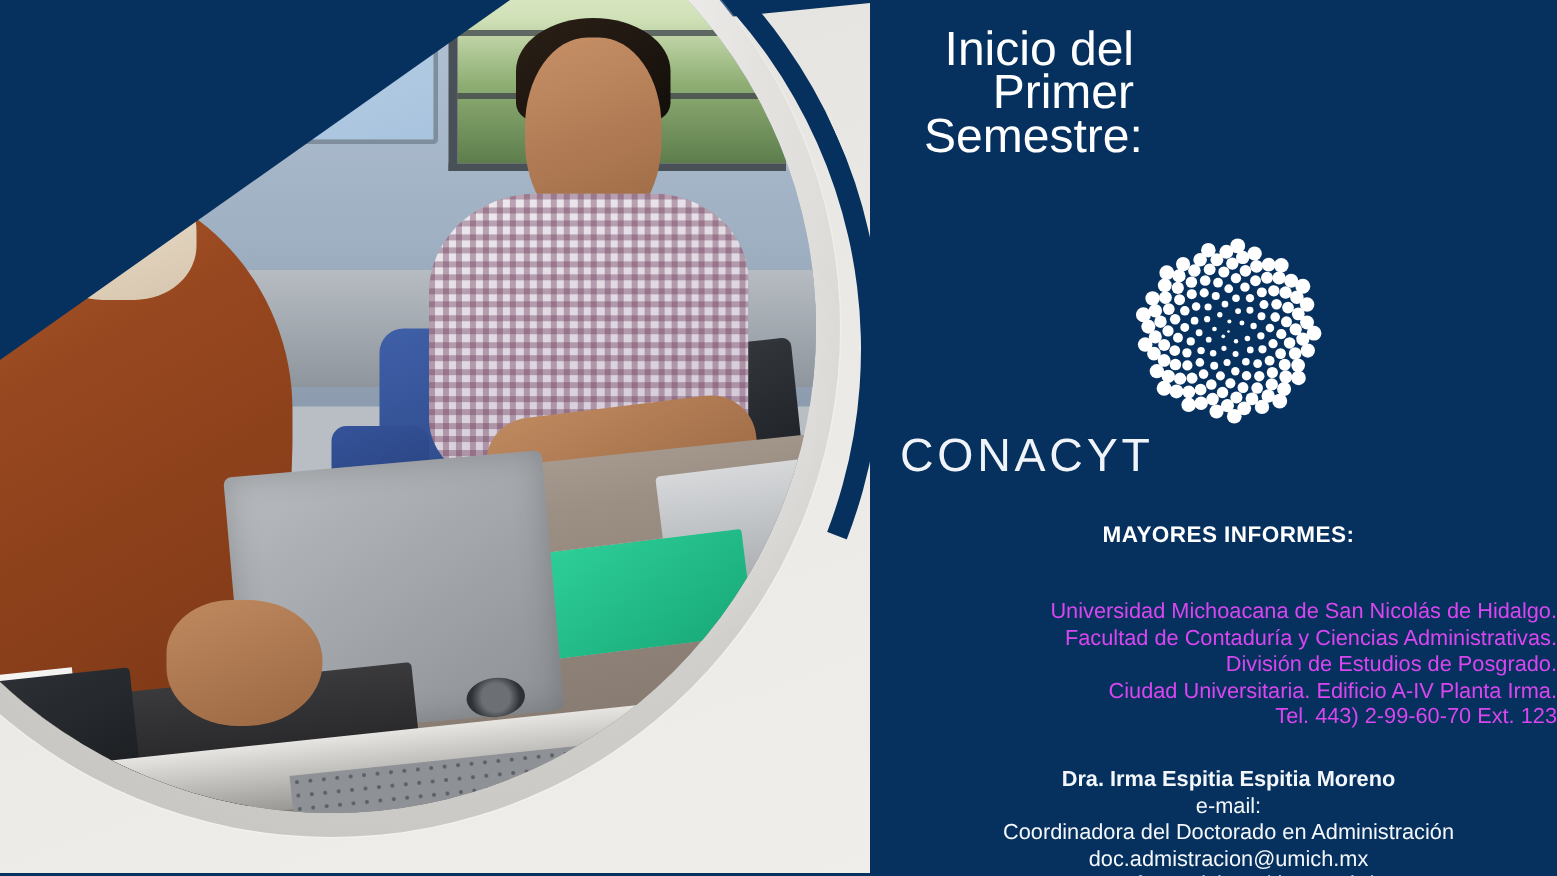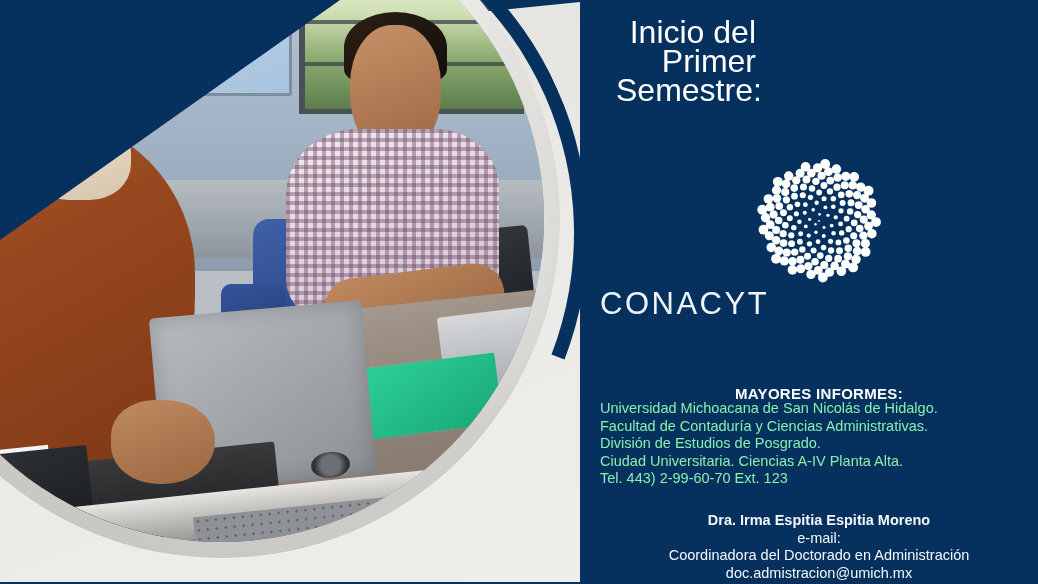--- a/index.html
+++ b/index.html
@@ -144,26 +144,26 @@
 
   .logo-wrap{
     position:absolute;left:0;right:0;top:158px;text-align:left;
   }
   .logo-mark{width:126px;height:126px;display:block;margin:0 auto;}
   .logo-text{
     margin-top:2px;font-size:31px;letter-spacing:2.5px;color:#f0f4f8;font-weight:400;
   }
 
   .informes-title{
-    position:absolute;left:0;right:0;top:385px;text-align:center;
+    position:absolute;left:0;right:0;top:348px;text-align:center;
     font-size:15px;font-weight:bold;letter-spacing:.3px;color:#ffffff;
   }
   .address{
-    position:absolute;left:0;right:0;top:400px;text-align:left;
-    font-size:14.5px;line-height:17.5px;color:#86efac;
+    position:absolute;left:0;right:0;top:400px;text-align:right;
+    font-size:14.5px;line-height:17.5px;color:#d946ef;
   }
   .person{
     position:absolute;left:0;right:0;top:512px;text-align:center;
     font-size:14.5px;line-height:17.5px;color:#f4f7fa;
   }
   .person .name{font-weight:bold;}
   .person .url{opacity:.92;}
 </style>
 </head>
 <body>
@@ -377,21 +377,21 @@
       </svg>
       <div class="logo-text">CONACYT</div>
     </div>
 
     <div class="informes-title">MAYORES INFORMES:</div>
 
     <div class="address">
       <div>Universidad Michoacana de San Nicolás de Hidalgo.</div>
       <div>Facultad de Contaduría y Ciencias Administrativas.</div>
       <div>División de Estudios de Posgrado.</div>
-      <div>Ciudad Universitaria. Ciencias A-IV Planta Alta.</div>
+      <div>Ciudad Universitaria. Edificio A-IV Planta Irma.</div>
       <div>Tel. 443) 2-99-60-70 Ext. 123</div>
     </div>
 
     <div class="person">
       <div class="name">Dra. Irma Espitia Espitia Moreno</div>
       <div>e-mail:</div>
       <div>Coordinadora del Doctorado en Administración</div>
       <div>doc.admistracion@umich.mx</div>
       <div class="url">www.fca.umich.mx/doctorado/</div>
     </div>

